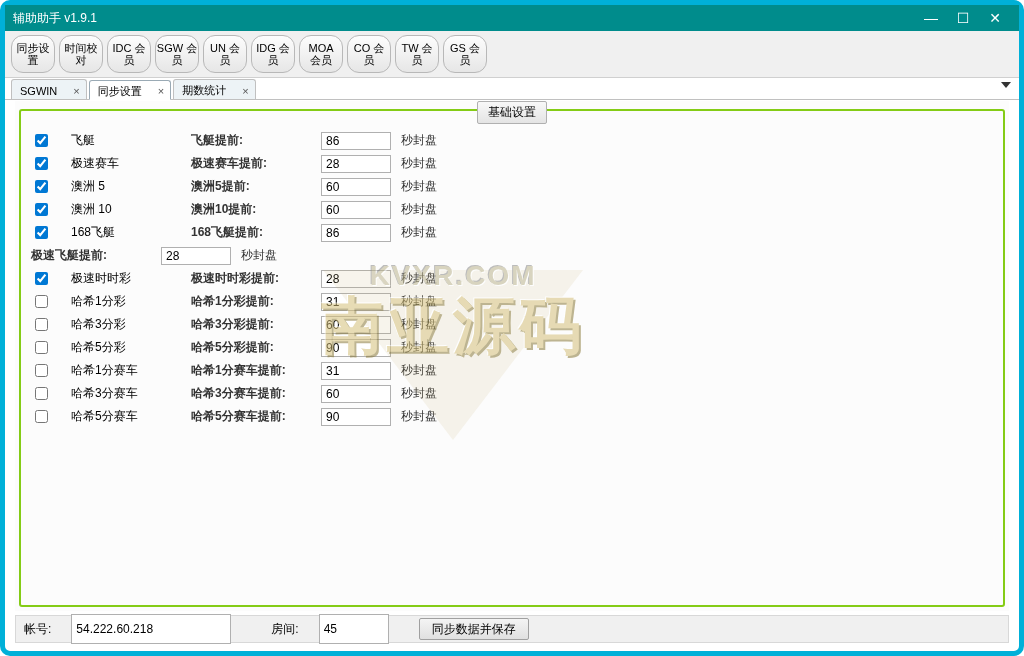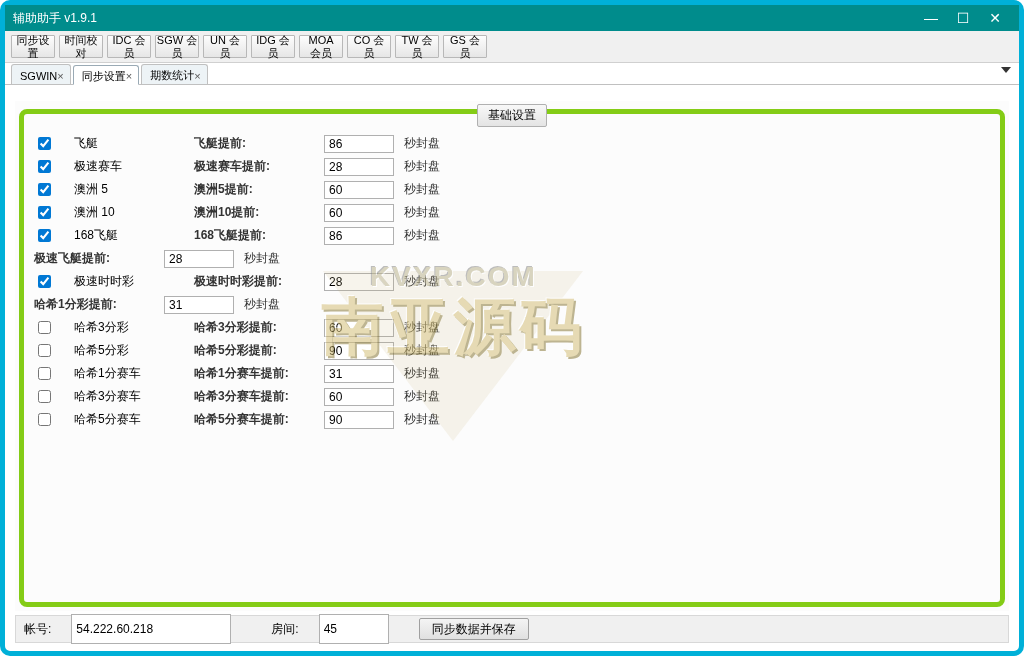--- a/index.html
+++ b/index.html
@@ -44,29 +44,29 @@
     background: #f0f0f0;
     border-bottom: 1px solid #d0d0d0;
     padding: 4px 6px;
     display: flex;
     gap: 4px;
   }
   .toolbar-btn {
     border: 1px solid #b8b8b8;
     background: linear-gradient(#fdfdfd, #e6e6e6);
     width: 44px;
-    height: 23px;
+    height: 38px;
     font-size: 11px;
     line-height: 1.1;
     display: flex;
     align-items: center;
     justify-content: center;
     text-align: center;
     white-space: normal;
-    border-radius: 1px;
+    border-radius: 12px;
   }
   .tabstrip {
     display: flex;
     align-items: flex-end;
     height: 22px;
     background: #fff;
     border-bottom: 1px solid #c0c0c0;
     padding-left: 6px;
     position: relative;
   }
@@ -81,21 +81,21 @@
   .tab {
     border: 1px solid #c0c0c0;
     border-bottom: none;
     background: #edf3f6;
     height: 20px;
     padding: 2px 6px 0 8px;
     margin-right: 2px;
     font-size: 11px;
     display: flex;
     align-items: center;
-    gap: 0;
+    gap: 16px;
     border-radius: 3px 3px 0 0;
     position: relative;
   }
   .tab.active {
     background: #fff;
     border: 1px solid #9aaab5;
     border-bottom: 1px solid #fff;
     margin-bottom: -1px;
     z-index: 2;
   }
@@ -105,22 +105,22 @@
   }
   .content-area {
     position: absolute;
     top: 96px;
     left: 10px;
     right: 10px;
     bottom: 40px;
     background: #fcfcfc;
   }
   .groupbox {
-    border: 5px solid #84cc16;
-    border-radius: 8px;
+    border: 2px solid #84cc16;
+    border-radius: 3px;
     margin: 8px 4px 4px 4px;
     height: calc(100% - 12px);
     position: relative;
   }
   .groupbox-legend {
     position: absolute;
     top: -10px;
     left: 50%;
     transform: translateX(-50%);
     border: 1px solid #b0b0b0;
@@ -331,20 +331,24 @@
           <div class="row">
             <div class="cell-chk">
               <input type="checkbox" checked="" style="">
               <span>极速时时彩</span>
             </div>
             <div class="cell-lbl">极速时时彩提前:</div>
             <div class="cell-inp"><input type="text" value="28" style=""></div>
             <div class="cell-sfx">秒封盘</div>
           </div>
           <div class="row">
+            <div class="cell-chk">
+              <input type="checkbox" style="">
+              <span>哈希1分彩</span>
+            </div>
             <div class="cell-lbl">哈希1分彩提前:</div>
             <div class="cell-inp"><input type="text" value="31" style=""></div>
             <div class="cell-sfx">秒封盘</div>
           </div>
           <div class="row">
             <div class="cell-chk">
               <input type="checkbox" style="">
               <span>哈希3分彩</span>
             </div>
             <div class="cell-lbl">哈希3分彩提前:</div>

